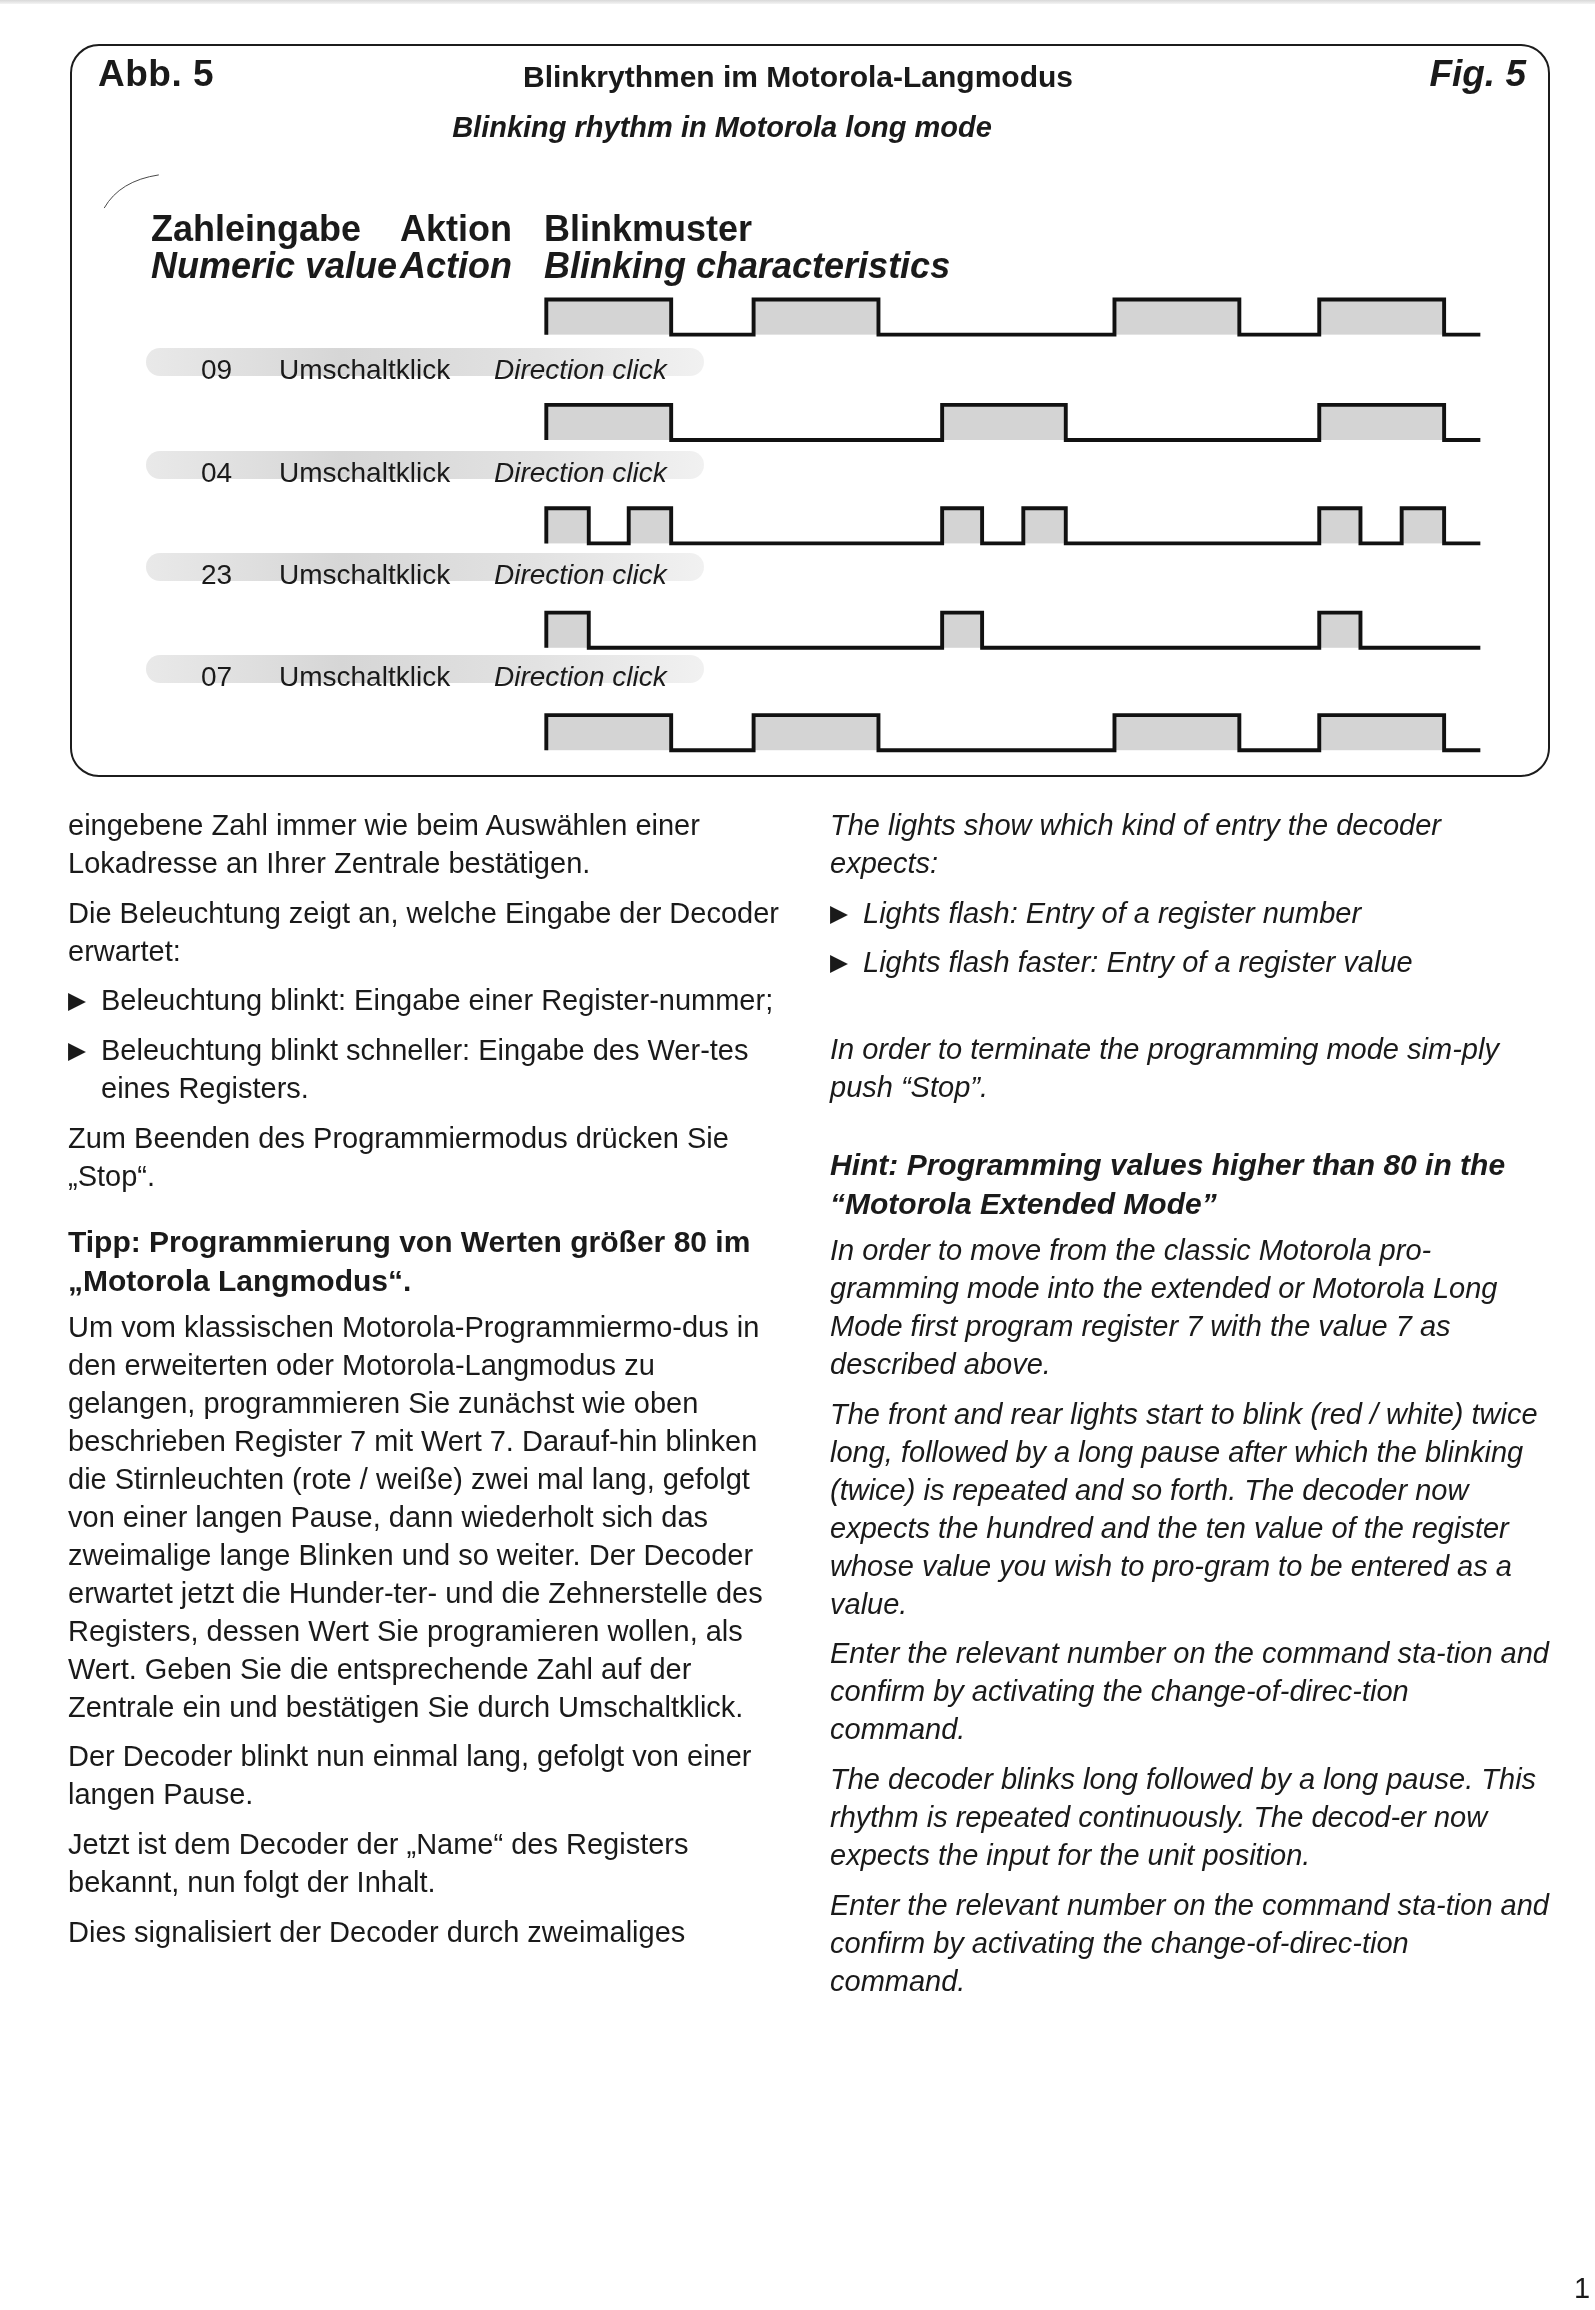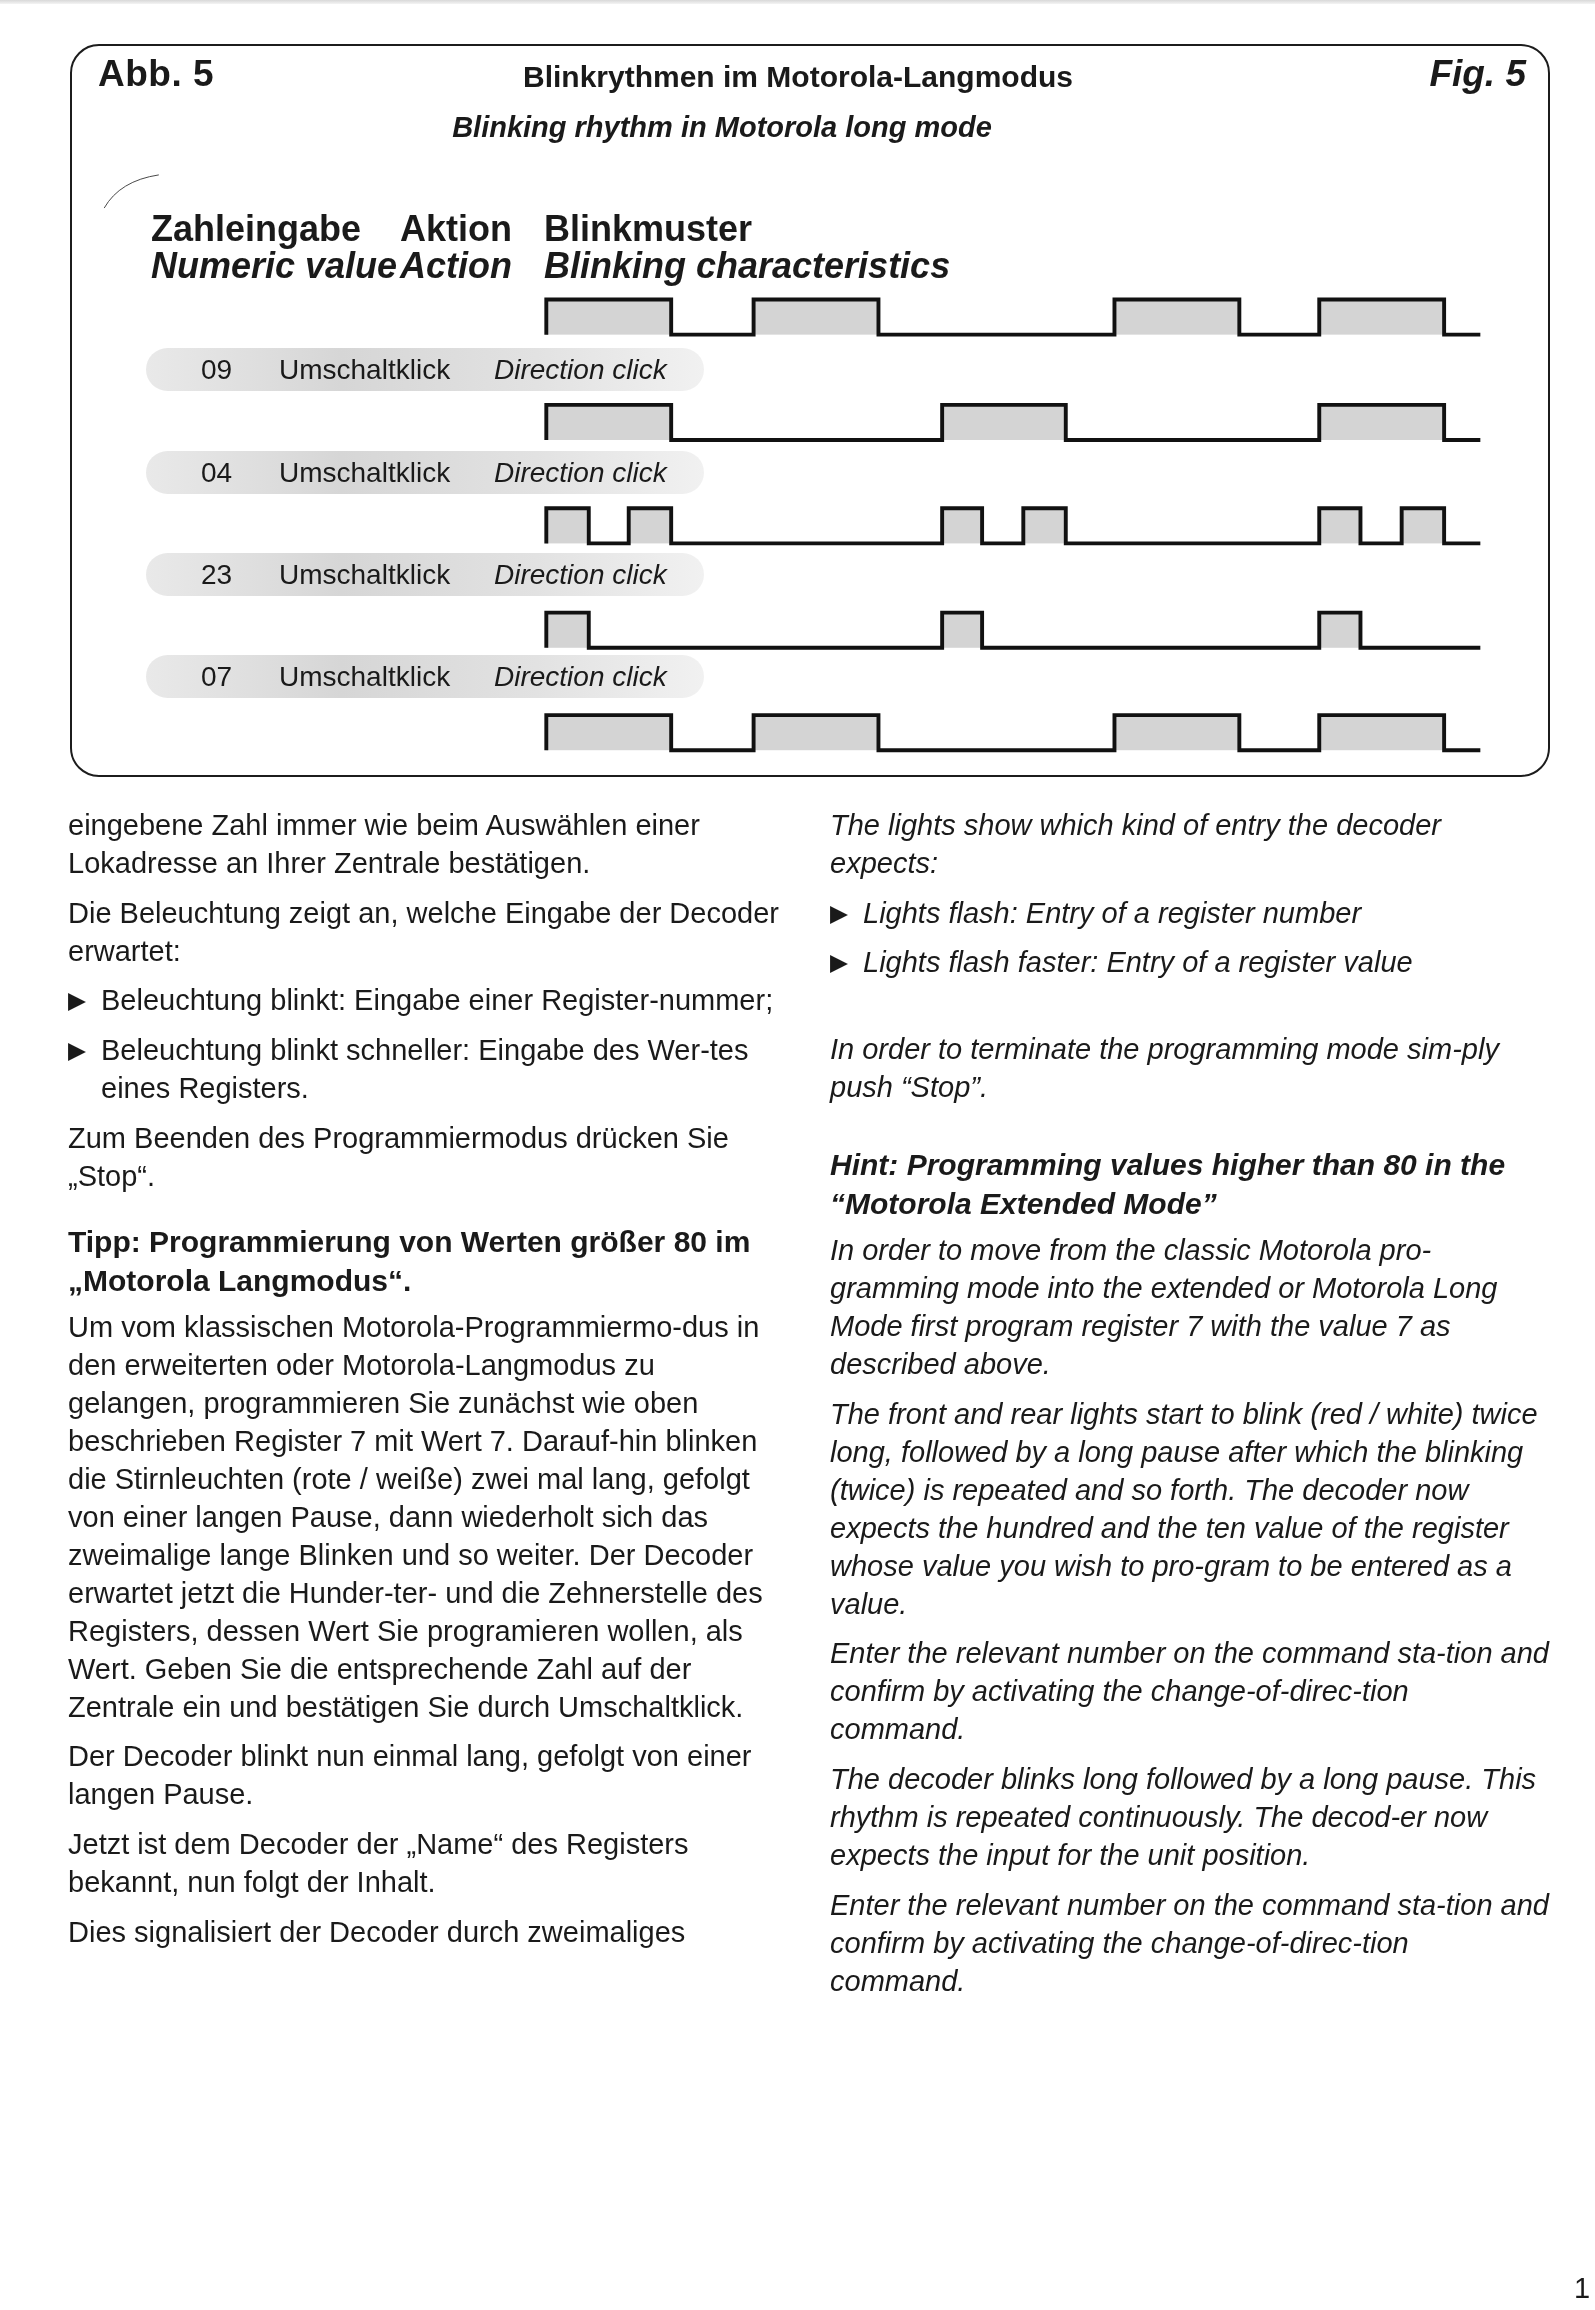--- a/index.html
+++ b/index.html
@@ -17,21 +17,21 @@
   .abb { position: absolute; left: 98px; top: 53px; font-weight: bold; font-size: 37px; letter-spacing: 0.5px; }
   .fig { position: absolute; right: 70px; top: 53px; font-weight: bold; font-style: italic; font-size: 37px; }
   .fig-title { position: absolute; left: 0; width: 1596px; top: 60px; text-align: center; font-weight: bold; font-size: 30px; }
   .fig-subtitle { position: absolute; left: 0; width: 1444px; top: 111px; text-align: center; font-weight: bold; font-style: italic; font-size: 29px; }
   .deco-curve { position: absolute; left: 102px; top: 171px; width: 59px; height: 39px; }
 
   .hdr { position: absolute; font-weight: bold; font-size: 36px; white-space: nowrap; }
   .hdr.it { font-style: italic; }
 
   .pill {
-    position: absolute; left: 146px; width: 558px; height: 43px; border-radius: 21.5px;
+    position: absolute; left: 146px; width: 558px; height: 28px; border-radius: 21.5px;
     background: linear-gradient(90deg, #e9e9e9 0%, #d6d6d6 35%, #e2e2e2 70%, #f1f1f1 100%);
   }
   .pill span { position: absolute; top: 5.9px; font-size: 28px; white-space: nowrap; }
   .pill .num { left: 55px; }
   .pill .act { left: 133px; }
   .pill .act-en { left: 348px; font-style: italic; }
 
   svg.wave { position: absolute; left: 0; top: 0; width: 1596px; height: 800px; overflow: visible; }
 
   

